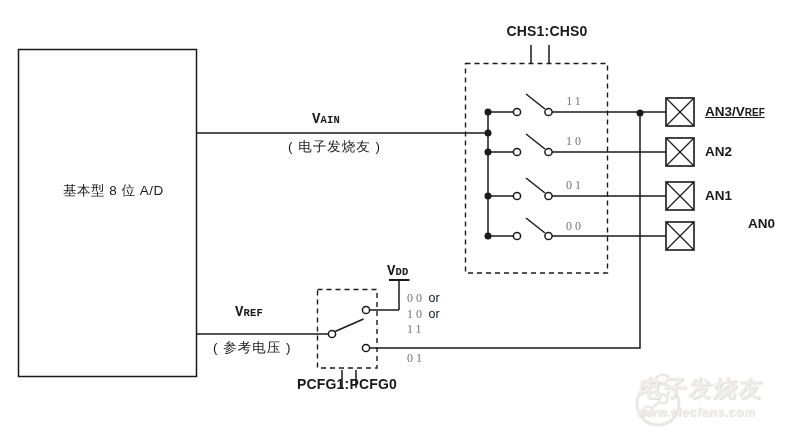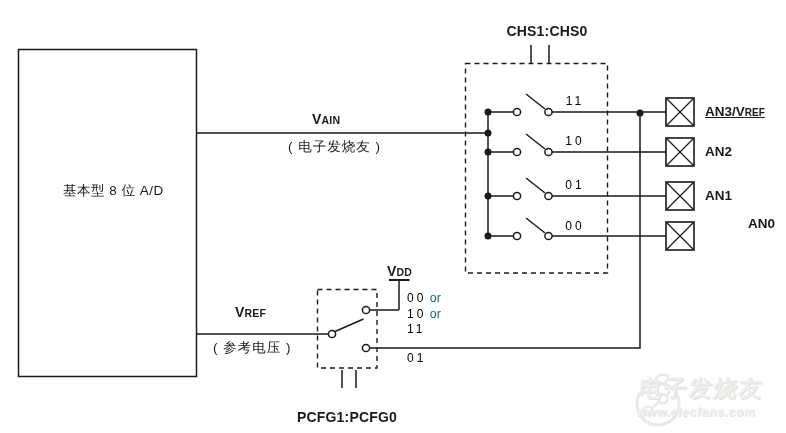--- a/index.html
+++ b/index.html
@@ -2,25 +2,25 @@
 <html><head>
 <meta charset="utf-8">
 <style>
   html,body{margin:0;padding:0;background:#fff;}
   .stage{
     position:relative;width:786px;height:433px;background:#ffffff;overflow:hidden;
     font-family:"Liberation Sans",sans-serif;color:#1a1a1a;
   }
   .stage svg{position:absolute;left:0;top:0;}
   .lbl{position:absolute;white-space:nowrap;}
-  .sig{font-size:14px;font-weight:bold;letter-spacing:.2px;}
+  .sig{font-size:14px;font-weight:bold;letter-spacing:.2px;font-family:Liberation Mono, monospace;}
   .sig .sub{font-size:10.5px;font-weight:bold;}
   .cn{font-size:13.5px;letter-spacing:1px;}
-  .code{font-family:Liberation Sans, sans-serif;font-size:12px;color:#000000;letter-spacing:3px;}
-  .code-line .suffix{font-family:"Liberation Sans",sans-serif;font-size:12.5px;color:#0369a1;letter-spacing:0;}
+  .code{font-family:Liberation Serif, serif;font-size:12px;color:#737373;letter-spacing:3px;}
+  .code-line .suffix{font-family:"Liberation Sans",sans-serif;font-size:12.5px;color:#0f172a;letter-spacing:0;}
   .ctrl{font-size:14px;font-weight:bold;letter-spacing:.2px;text-align:center;}
   .pin{font-size:13.5px;font-weight:bold;}
   .pin .sub{font-size:10px;font-weight:bold;}
   .boxtext{
     position:absolute;left:18px;top:183px;width:191px;text-align:center;
     font-size:13.5px;line-height:16px;letter-spacing:.5px;
   }
   
   .wm{position:absolute;left:632px;top:373px;display:flex;align-items:center;}
   .wm-text{margin-left:6px;transform:skewX(-6deg);}
@@ -154,21 +154,21 @@
   <div class="lbl sig" style="left:387px;top:263px;"><span>V</span><span class="sub">DD</span></div>
 
   <div class="lbl" style="left:407px;top:290px;line-height:13.5px;">
     <div class="code-line"><span class="code">00</span><span class="suffix"> or</span></div>
     <div class="code-line"><span class="code">10</span><span class="suffix"> or</span></div>
     <div class="code-line"><span class="code">11</span><span class="suffix"></span></div>
   </div>
 
   <div class="lbl code" style="left:407px;top:351px;">01</div>
 
-  <div class="lbl ctrl" style="left:287px;top:409px;width:120px;">PCFG1:PCFG0</div>
+  <div class="lbl ctrl" style="left:287px;top:376px;width:120px;">PCFG1:PCFG0</div>
 
   <div class="wm">
     <svg width="54" height="56" viewBox="0 0 54 56">
       <g stroke="#e9e8e5" fill="none" stroke-width="3">
         <circle cx="26" cy="31" r="21"></circle>
         <path d="M24,11 C21,3 30,0 36,3 C36,10 30,13 24,11" stroke-width="2.5"></path>
         <circle cx="16" cy="38" r="4.5" stroke-width="2.5"></circle>
         <circle cx="31" cy="26" r="4.5" stroke-width="2.5"></circle>
         <path d="M19.5,35.2 L27.5,28.8 M34.5,23.2 L38,18" stroke-width="2.5"></path>
       </g>

